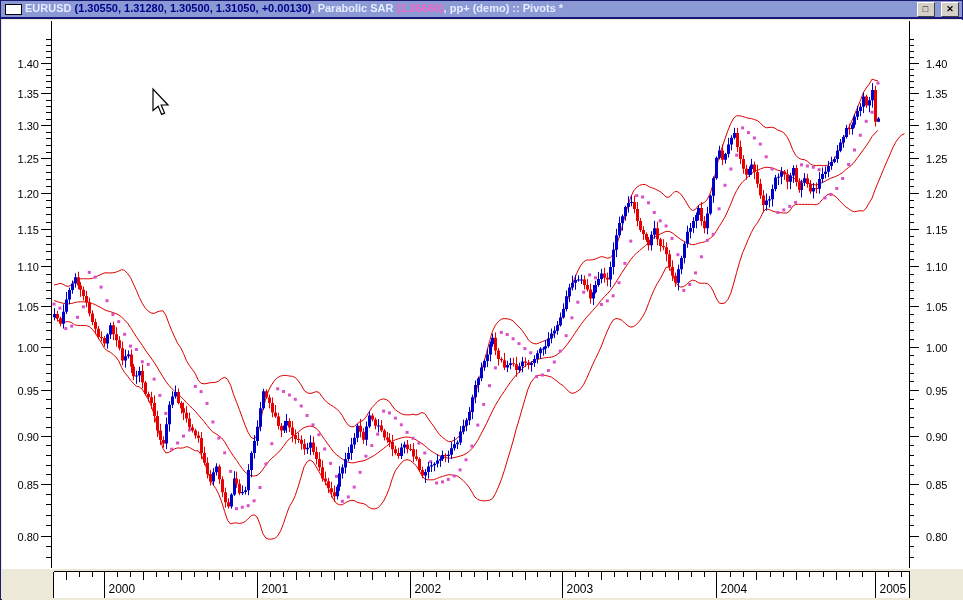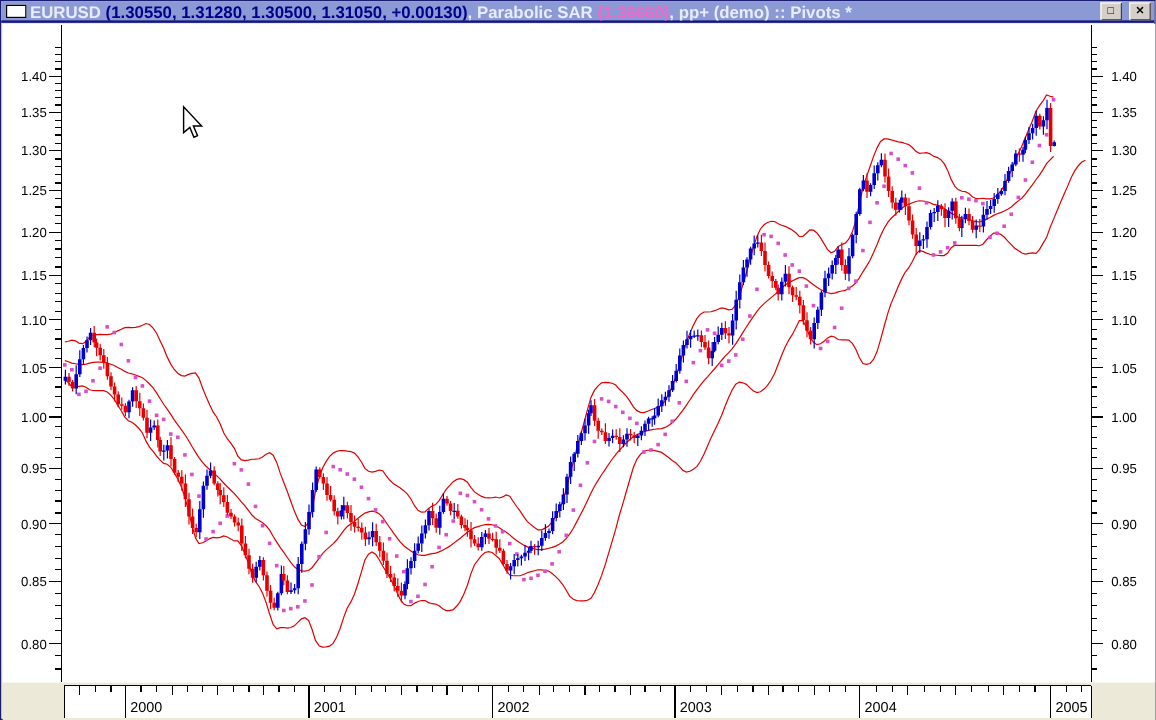--- a/index.html
+++ b/index.html
@@ -1,20 +1,20 @@
 <!DOCTYPE html>
 <html><head>
 <meta charset="utf-8">
 <style>
   html,body{margin:0;padding:0;}
   body{width:963px;height:600px;overflow:hidden;font-family:"Liberation Sans",sans-serif;}
   .window{position:relative;width:963px;height:600px;background:#ece9d8;border:1px solid #1b1b6f;box-sizing:border-box;}
   .titlebar{position:absolute;left:0;top:0;width:961px;height:16px;background:#8b9ad5;border-bottom:2px solid #15157b;white-space:nowrap;overflow:hidden;}
   .win-icon{position:absolute;left:4px;top:3px;width:15px;height:9px;background:#ffffff;border:1px solid #000;}
-  .title-text{position:absolute;left:24px;top:1px;font-size:14px;font-weight:bold;letter-spacing:0px;}
+  .title-text{position:absolute;left:24px;top:1px;font-size:11px;font-weight:bold;letter-spacing:0px;}
   .t-seg{display:inline;}
   .win-buttons{position:absolute;right:3px;top:1px;}
   .win-btn{display:inline-block;width:16px;height:13px;background:#d4d0c8;border-top:1px solid #fff;border-left:1px solid #fff;border-right:1px solid #404040;border-bottom:1px solid #404040;font-size:9px;font-weight:bold;color:#000;text-align:center;line-height:12px;margin-left:2px;vertical-align:top;cursor:default;}
   svg{position:absolute;left:1px;top:19px;}
   text{font-family:"Liberation Sans",sans-serif;}
 </style>
 </head>
 <body>
 
 <div class="window">

